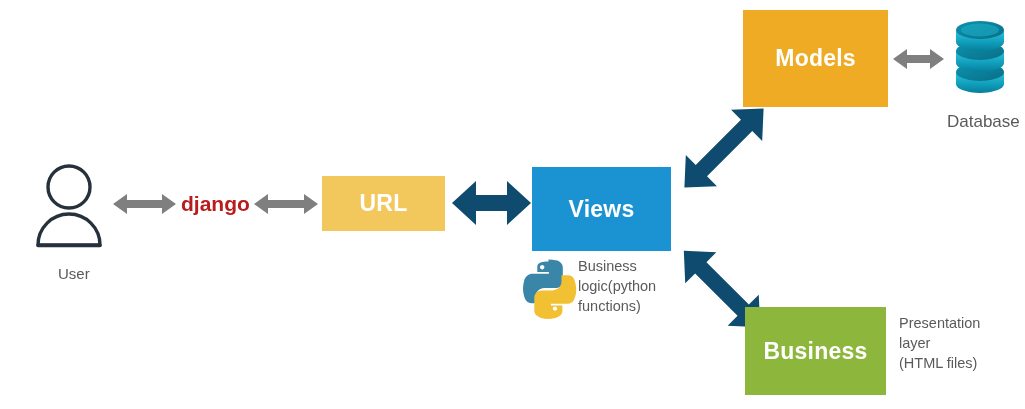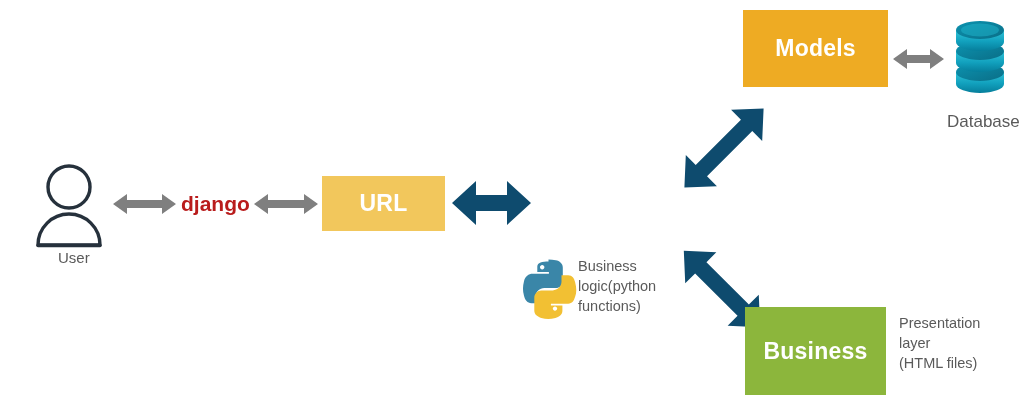--- a/index.html
+++ b/index.html
@@ -38,40 +38,40 @@
     text-align: center;
   }
   #views-box {
     left: 532px; top: 167px;
     width: 139px; height: 84px;
     background: #1b92d1;
     font-size: 23px;
   }
   #models-box {
     left: 743px; top: 10px;
-    width: 145px; height: 77px;
+    width: 145px; height: 97px;
     background: #eeab23;
     font-size: 23px;
   }
   #templates-box {
     left: 745px; top: 307px;
     width: 141px; height: 88px;
     background: #8cb63c;
     font-size: 23px;
   }
 
   
   .caption {
     position: absolute;
     color: #5a5a5a;
     font-size: 14.5px;
     line-height: 20px;
     white-space: pre-line;
   }
-  #user-caption  { left: 58px;  top: 248px; font-size: 15px; }
+  #user-caption  { left: 58px;  top: 264px; font-size: 15px; }
   #database-caption { left: 947px; top: 112px; font-size: 17px; }
   #views-caption { left: 578px; top: 256px; width: 96px; }
   #templates-caption { left: 899px; top: 313px; width: 110px; }
 
   #django-label {
     position: absolute;
     left: 181px; top: 192px;
     font-size: 21px;
     font-weight: bold;
     color: #b91c1c;
@@ -173,20 +173,23 @@
                m -6.5 31.2 c 1.2 0 2.2 1 2.2 2.2 c 0 1.2 -1 2.2 -2.2 2.2
                c -1.2 0 -2.2 -1 -2.2 -2.2 c 0 -1.2 1 -2.2 2.2 -2.2 z" fill="#f2c033"></path>
     </g>
 
   </svg>
 
   <div class="node-box" id="url-box">
     <span>URL</span>
   </div>
 
+  <div class="node-box" id="views-box">
+    <span>Views</span>
+  </div>
 
   <div class="node-box" id="models-box">
     <span>Models</span>
   </div>
 
   <div class="node-box" id="templates-box">
     <span>Business</span>
   </div>
 
   <div id="django-label">django</div>

